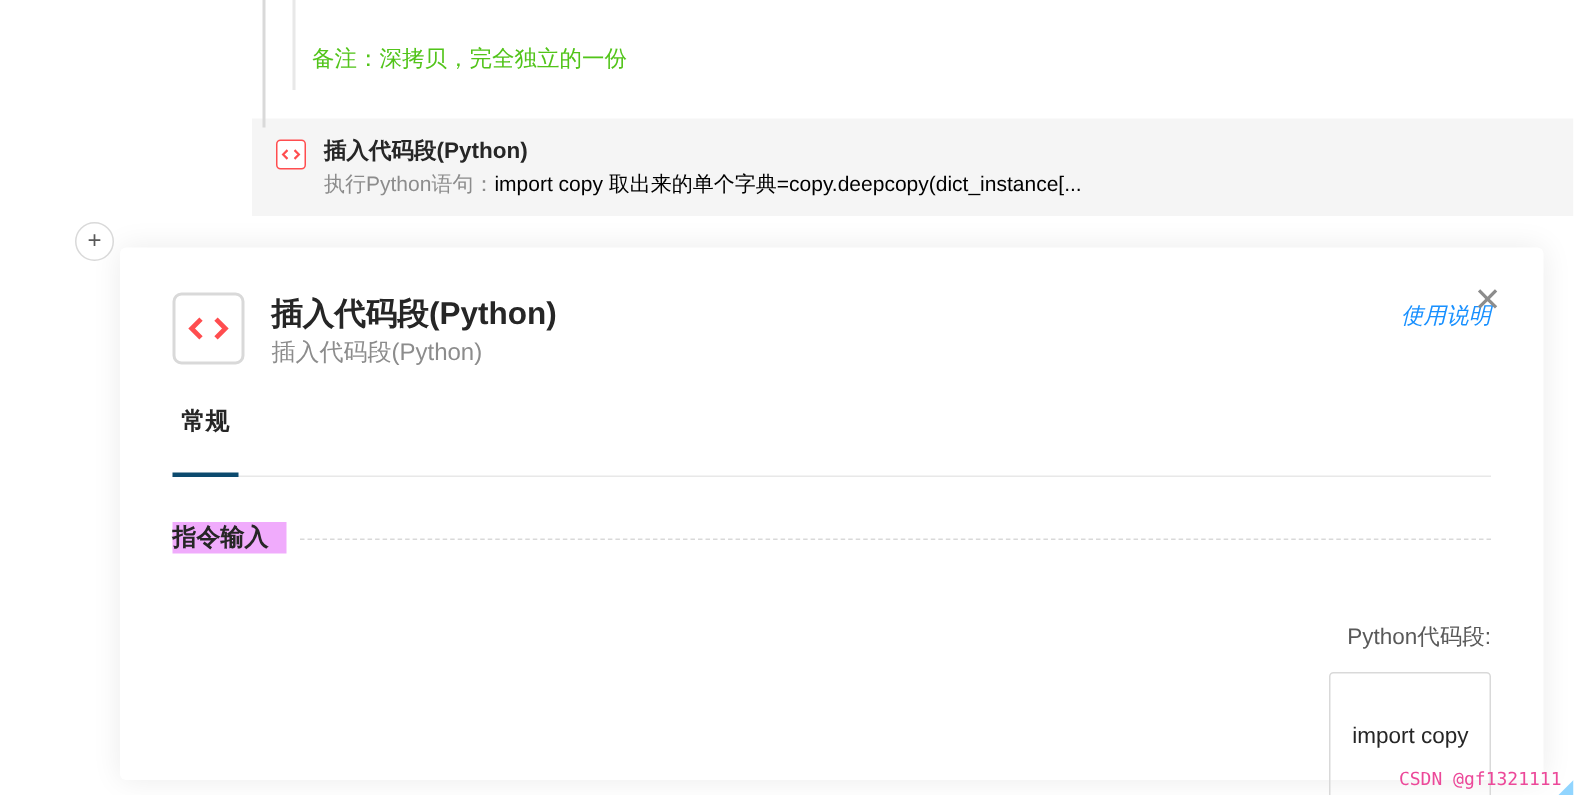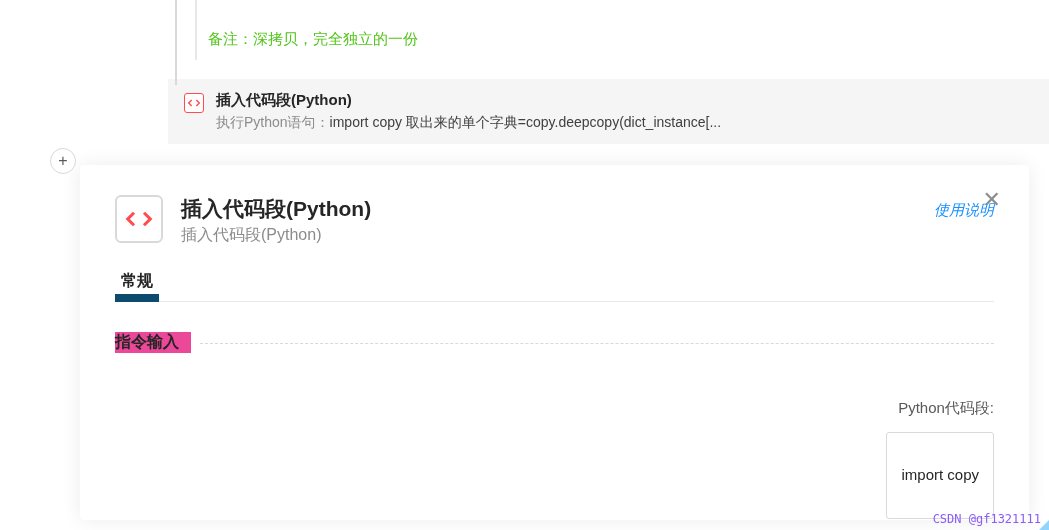--- a/index.html
+++ b/index.html
@@ -74,21 +74,21 @@
       font-weight: bold;
       color: #262626;
       font-size: 15px;
       margin-bottom: 4px;
     }
     .step-desc {
       color: #8c8c8c;
       font-size: 14px;
     }
     .step-desc .code-link {
-      color: #404040;
+      color: #000000;
       margin-top: 22px;
     }
     .add-button {
       position: absolute;
       left: 50px;
       top: 148px;
       width: 26px;
       height: 26px;
       border-radius: 50%;
       background: #fff;
@@ -163,35 +163,35 @@
       margin-top: 6px;
       cursor: pointer;
       font-style: italic;
     }
     .tabs {
       border-bottom: 1px solid #e8e8e8;
       margin-bottom: 30px;
     }
     .tab {
       display: inline-block;
-      padding: 0 6px 2px 6px;
+      padding: 0 6px 23px 6px;
       font-size: 16px;
       font-weight: bold;
       color: #262626;
-      border-bottom: 8px solid #0c4a6e;
+      border-bottom: 3px solid #0c4a6e;
       margin-bottom: -1px;
       cursor: pointer;
     }
     .section-label {
       font-size: 16px;
       font-weight: bold;
       color: #262626;
       margin-bottom: 18px;
       display: inline-block;
-      background: #ec4899;
+      background: #f0abfc;
       padding-right: 12px;
     }
     .section-divider {
       position: relative;
       margin-bottom: 18px;
     }
     .section-divider::after {
       content: "";
       position: absolute;
       left: 85px;
@@ -250,21 +250,21 @@
       margin-top: 9px;
       font-family: Georgia, serif;
       font-style: italic;
       cursor: pointer;
     }
     .watermark {
       position: absolute;
       right: 8px;
       bottom: 4px;
       font-size: 12px;
-      color: #8b5cf6;
+      color: #ec4899;
       font-family: monospace;
     }
     .corner-triangle {
       position: absolute;
       right: 0;
       bottom: 0;
       width: 0;
       height: 0;
       border-left: 10px solid transparent;
       border-bottom: 10px solid #91d5ff;

